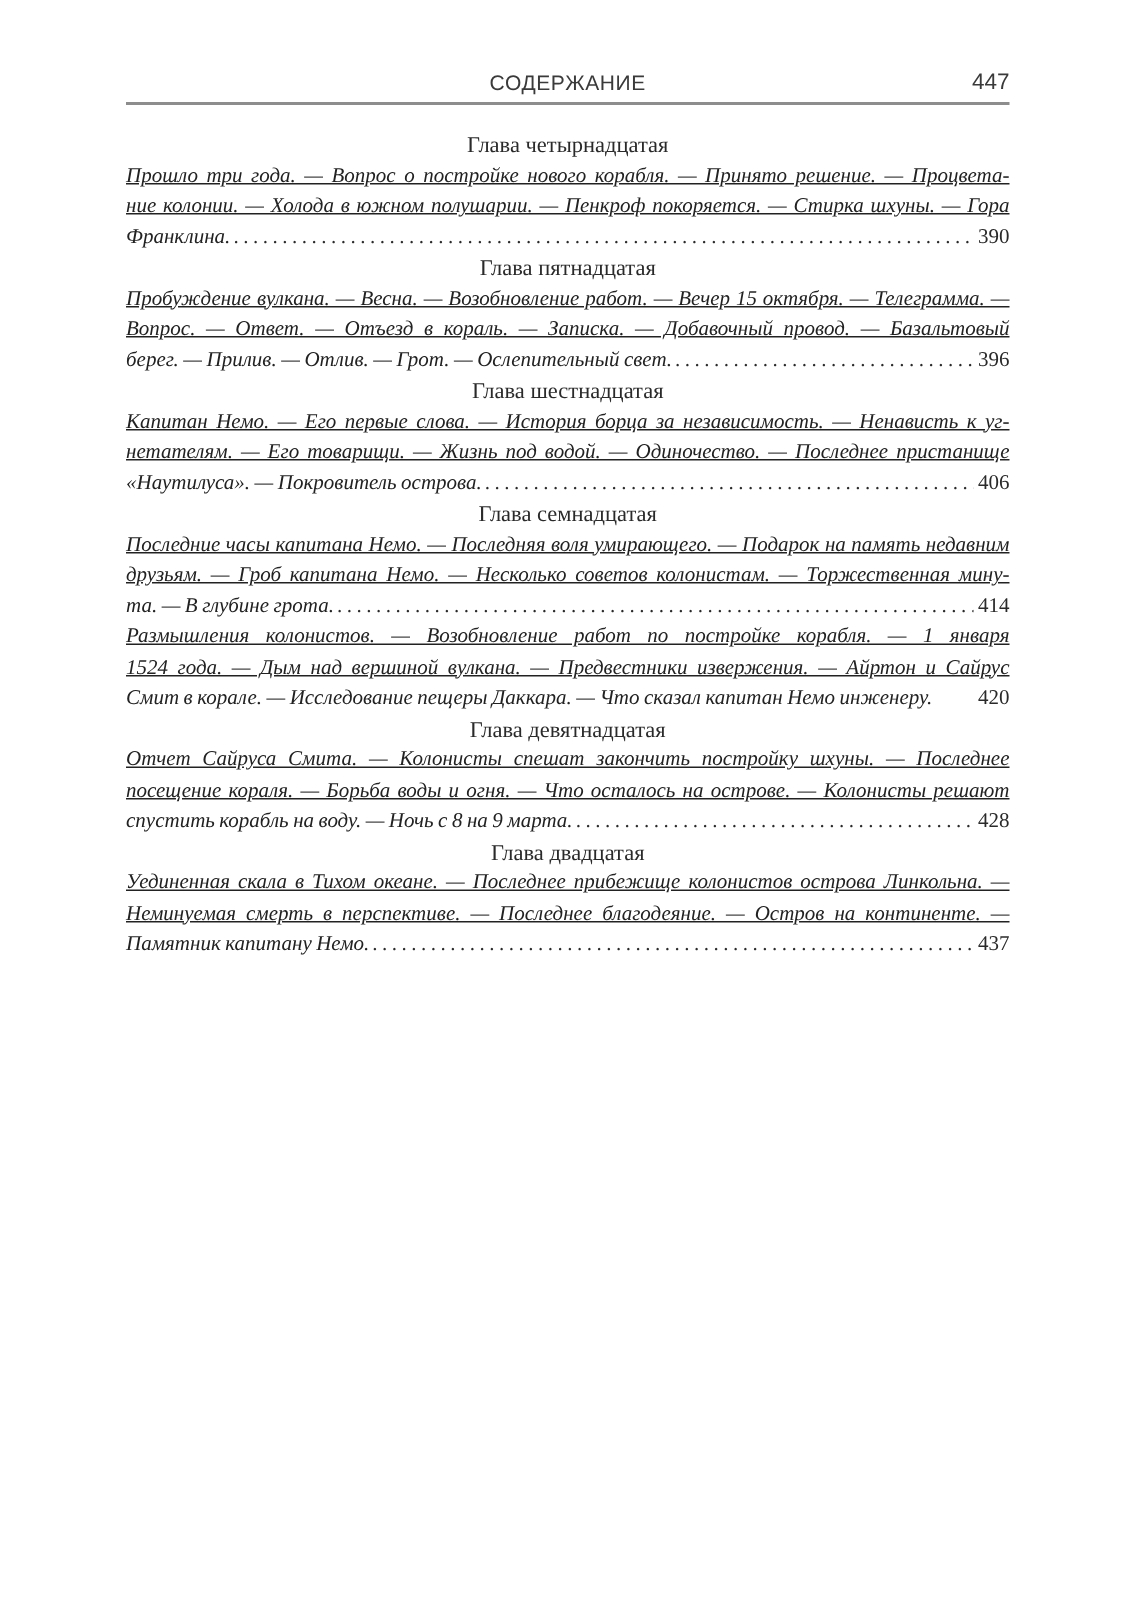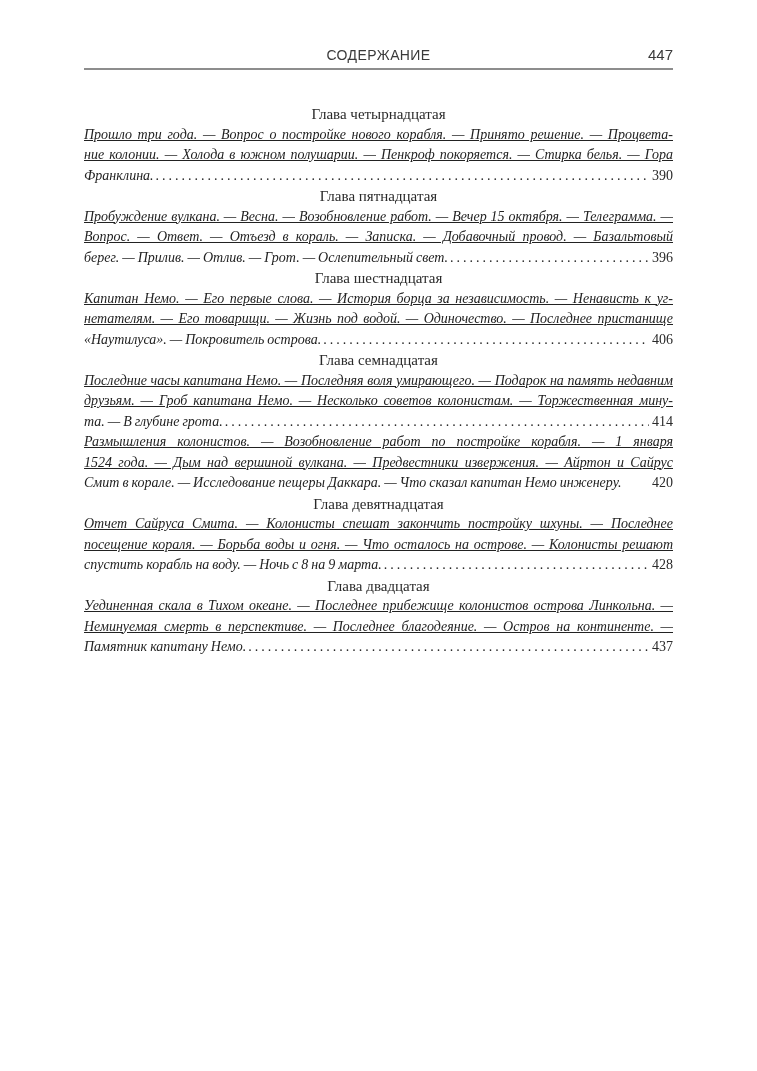--- a/index.html
+++ b/index.html
@@ -42,21 +42,21 @@
   }
   .rule {
     position: absolute;
     left: 0;
     right: 0;
     top: 68px;
     height: 2px;
     background: #8d8d8d;
   }
   
-  .toc { margin-top: 40px; }
+  .toc { margin-top: 23px; }
   .entry-heading {
     text-align: center;
     font-size: 15px;
     line-height: 20.5px;
     color: #2a2a2a;
   }
   .body-line {
     font-style: italic;
     font-size: 14px;
     line-height: 20.5px;
@@ -100,21 +100,21 @@
     <div class="running-header">
       <span class="rh-title">СОДЕРЖАНИЕ</span>
       <span class="rh-page">447</span>
       <div class="rule"></div>
     </div>
 
     <div class="toc" id="toc">
   <section class="entry">
     <div class="entry-heading">Глава четырнадцатая</div>
     <div class="body-line">Прошло три года. — Вопрос о постройке нового корабля. — Принято решение. — Процвета-</div>
-          <div class="body-line">ние колонии. — Холода в южном полушарии. — Пенкроф покоряется. — Стирка белья. — Гора</div>
+          <div class="body-line">ние колонии. — Холода в южном полушарии. — Пенкроф покоряется. — Стирка шхуны. — Гора</div>
           <div class="last-line">
       <span class="lastline-text">Франклина.</span>
       <span class="dots">................................................................................................................................................................</span>
       <span class="pagenum">390</span>
     </div>
   </section>
 
   <section class="entry">
     <div class="entry-heading">Глава пятнадцатая</div>
     <div class="body-line">Пробуждение вулкана. — Весна. — Возобновление работ. — Вечер 15 октября. — Телеграмма. —</div>

